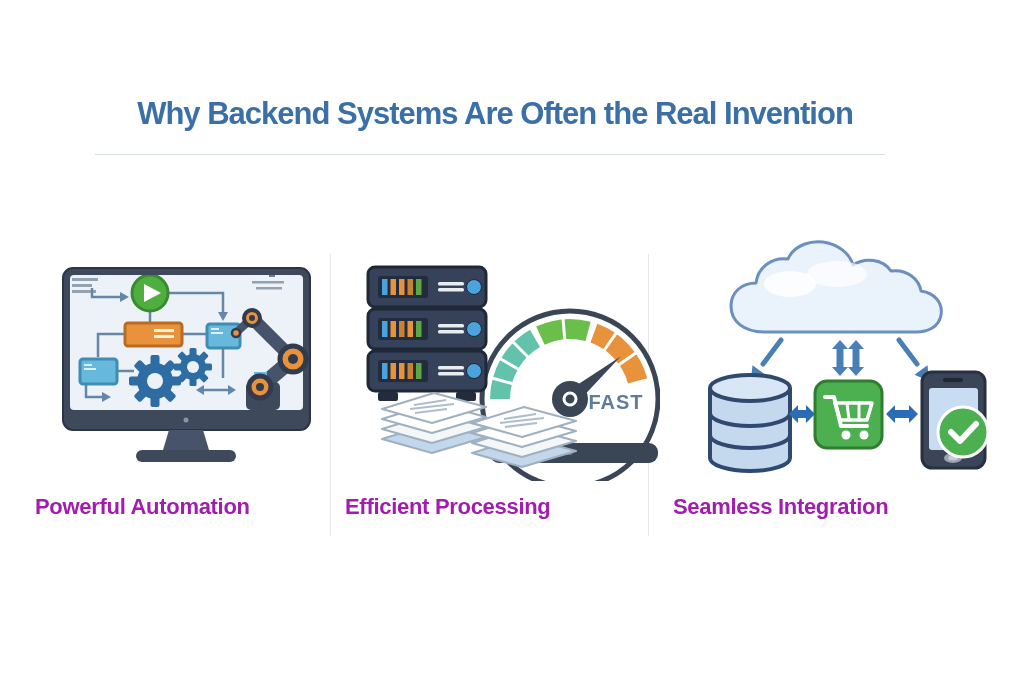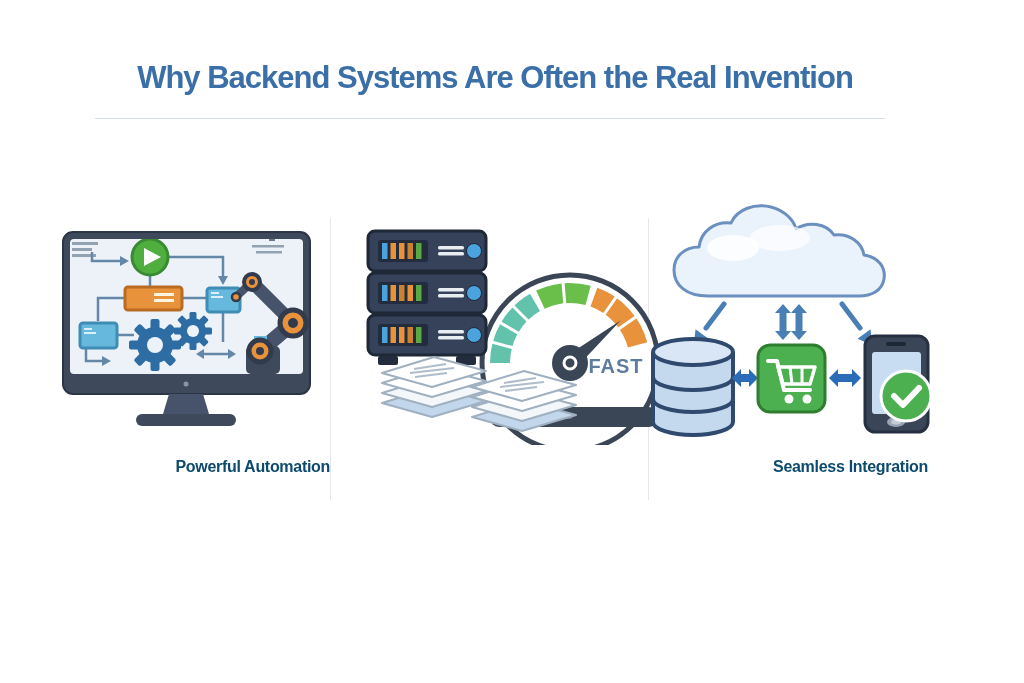--- a/index.html
+++ b/index.html
@@ -1,34 +1,34 @@
 <!DOCTYPE html>
 <html><head>
 <meta charset="utf-8">
 <style>
   html,body{margin:0;padding:0;}
   body{width:1024px;height:683px;background:#ffffff;font-family:"Liberation Sans",sans-serif;position:relative;overflow:hidden;}
-  .page{position:absolute;inset:0;background:#ffffff;}
+  .page{position:absolute;inset:0;background:#ffffff;margin-top:36px;}
   .title{position:absolute;top:60px;left:50px;width:890px;text-align:center;
          font-size:31px;font-weight:700;color:#3A6FA8;letter-spacing:-1px;}
   .title-divider{position:absolute;top:118px;left:95px;width:790px;height:1px;background:#D6DCE3;}
   .columns{position:absolute;top:200px;left:35px;width:925px;height:300px;}
   .col{position:absolute;top:0;height:300px;}
   .col-1{left:0;width:295px;}
   .col-2{left:310px;width:318px;}
-  .col-3{left:581px;width:312px;}
+  .col-3{left:638px;width:312px;}
   .vdiv{position:absolute;top:18px;height:282px;width:1px;background:#E4E8EC;}
   .vdiv-1{left:295px;}
   .vdiv-2{left:613px;}
   .illu{position:absolute;}
   .col-1 .illu{left:15px;top:18px;}
   .col-2 .illu{left:15px;top:15px;}
   .col-3 .illu{left:12px;top:0;}
-  .col-label{position:absolute;top:258px;left:0;width:100%;text-align:right;
-             font-size:16px;font-weight:700;color:#0c4a6e;letter-spacing:-0.3px;}
+  .col-label{position:absolute;top:258px;left:0;width:100%;text-align:left;
+             font-size:22px;font-weight:700;color:#a21caf;letter-spacing:-0.3px;}
   .gauge-text{font-family:"Liberation Sans",sans-serif;font-size:20px;font-weight:700;
               fill:#5C7D9E;letter-spacing:1px;}
 </style>
 </head>
 <body>
 
 <div class="page">
 
   <div class="title">Why Backend Systems Are Often the Real Invention</div>
   <div class="title-divider"></div>
@@ -236,20 +236,21 @@
             <path d="M0,26 L52,10 L104,24 L50,40 Z" fill="#FFFFFF"></path>
             <path d="M0,16 L52,0 L104,14 L50,30 Z" fill="#FFFFFF"></path>
             <g stroke="#AFBDCB" stroke-width="2">
               <line x1="32" y1="12" x2="64" y2="7"></line>
               <line x1="28" y1="16" x2="72" y2="11"></line>
               <line x1="33" y1="20" x2="65" y2="16"></line>
             </g>
           </g>
         </g>
       </svg>
+      <div class="col-label">Efficient Processing</div>
     </div>
 
     <div class="col col-3">
       <svg class="illu" width="310" height="240" viewBox="0 0 310 240">
 
         <g>
           <path d="M80,96 C58,96 46,85 46,70 C46,56 57,47 71,47 C73,31 87,21 103,23
                    C109,9 127,3 143,7 C158,11 166,21 168,29 C180,21 198,23 206,35
                    C222,33 234,43 236,55 C250,57 258,67 256,79 C254,91 243,96 231,96 Z" fill="#EAF2FB" stroke="#6B8FBF" stroke-width="3" stroke-linejoin="round"></path>
           <ellipse cx="105" cy="48" rx="26" ry="13" fill="#FFFFFF" opacity="0.85"></ellipse>

